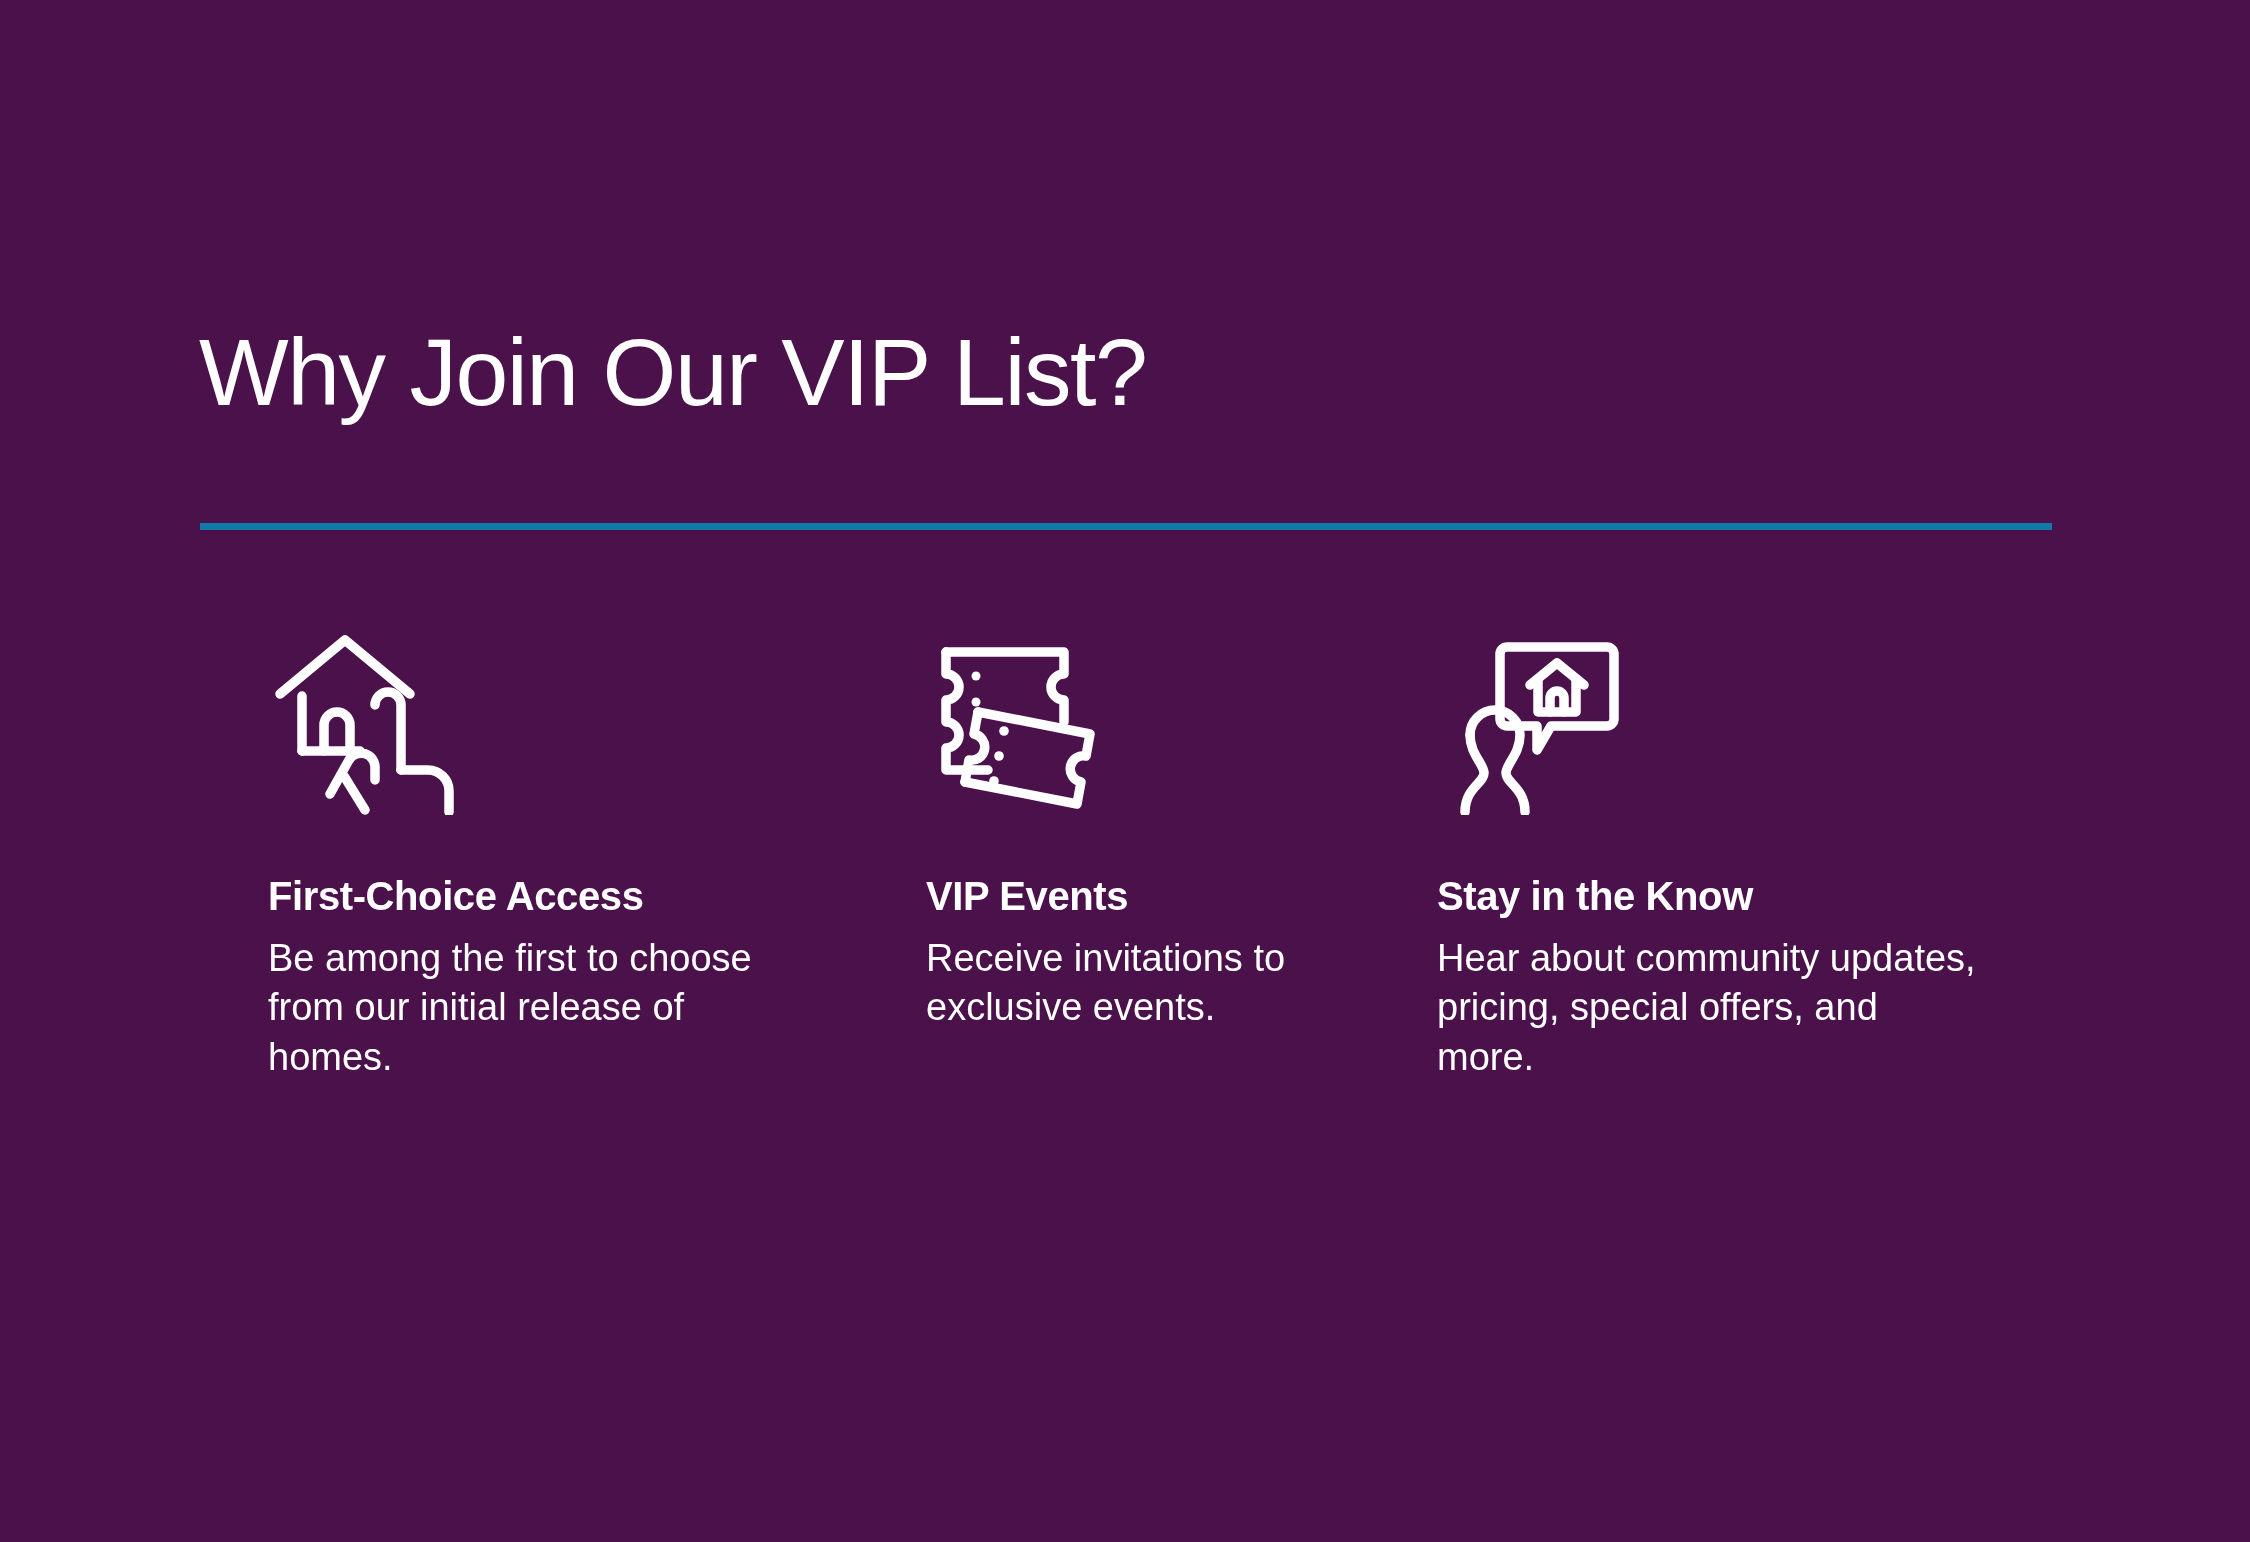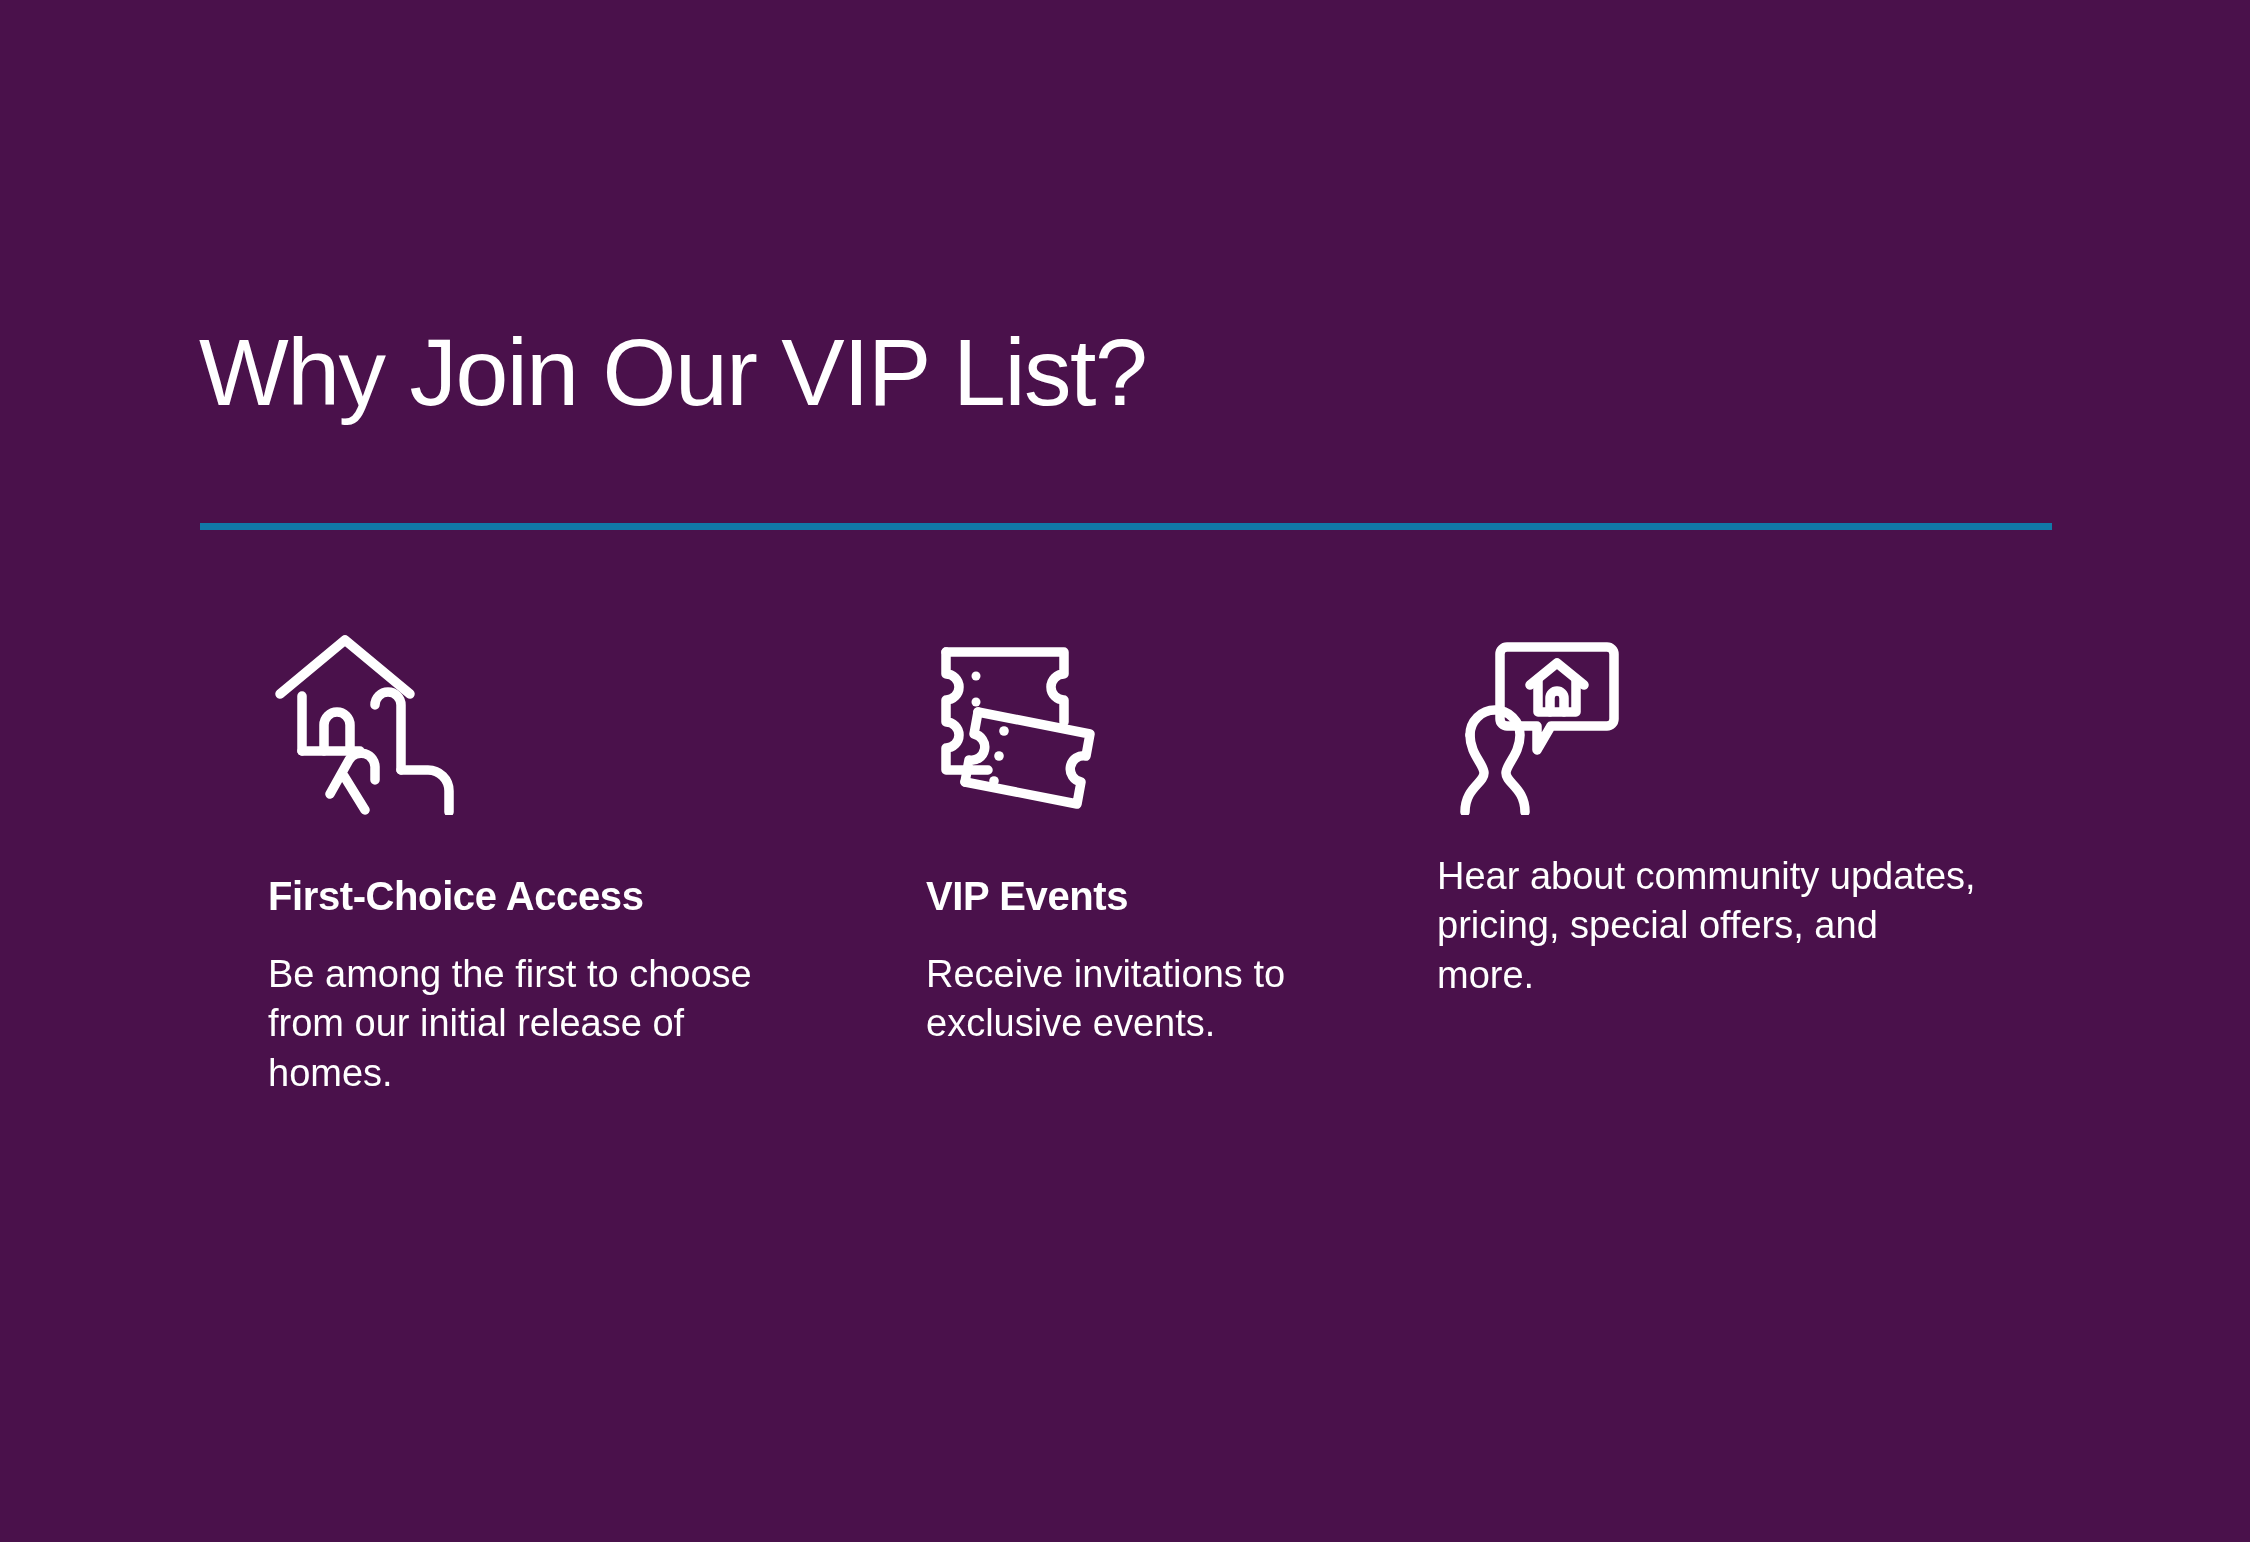--- a/index.html
+++ b/index.html
@@ -81,21 +81,21 @@
     line-height: 1.1;
     margin-top: 54px;
     color: #FFFFFF;
     white-space: nowrap;
   }
 
   .col-body {
     font-size: 38px;
     font-weight: 400;
     line-height: 1.3;
-    margin-top: 32px;
+    margin-top: 16px;
     color: #FFFFFF;
     max-width: 520px;
   }
   .col-2 .col-body { max-width: 545px; }
 </style>
 </head>
 <body>
 
 <div class="slide">
 
@@ -159,17 +159,18 @@
           <path d="M70 17 L170 17 A7 7 0 0 1 177 24 L177 89 A7 7 0 0 1 170 96 L114 96 L100 120 L100 96 L70 96 A7 7 0 0 1 63 89 L63 24 A7 7 0 0 1 70 17 Z"></path>
 
           <path d="M93 55 L120 33 L147 55"></path>
           <path d="M101 49 L101 82 L139 82 L139 49"></path>
           <path d="M113 82 L113 68 A7 7 0 0 1 127 68 L127 82"></path>
 
           <path d="M33 105 A25 25 0 0 1 83 105 C83 124 69 134 69 143 C69 153 88 158 88 182"></path>
           <path d="M33 105 C33 124 47 134 47 143 C47 153 28 158 28 182"></path>
         </svg>
       </div>
+      <div class="col-title">Stay in the Know</div>
       <div class="col-body">Hear about community updates, pricing, special offers, and more.</div>
     </div>
 
   </div>
 </div>
 
 </body></html>

